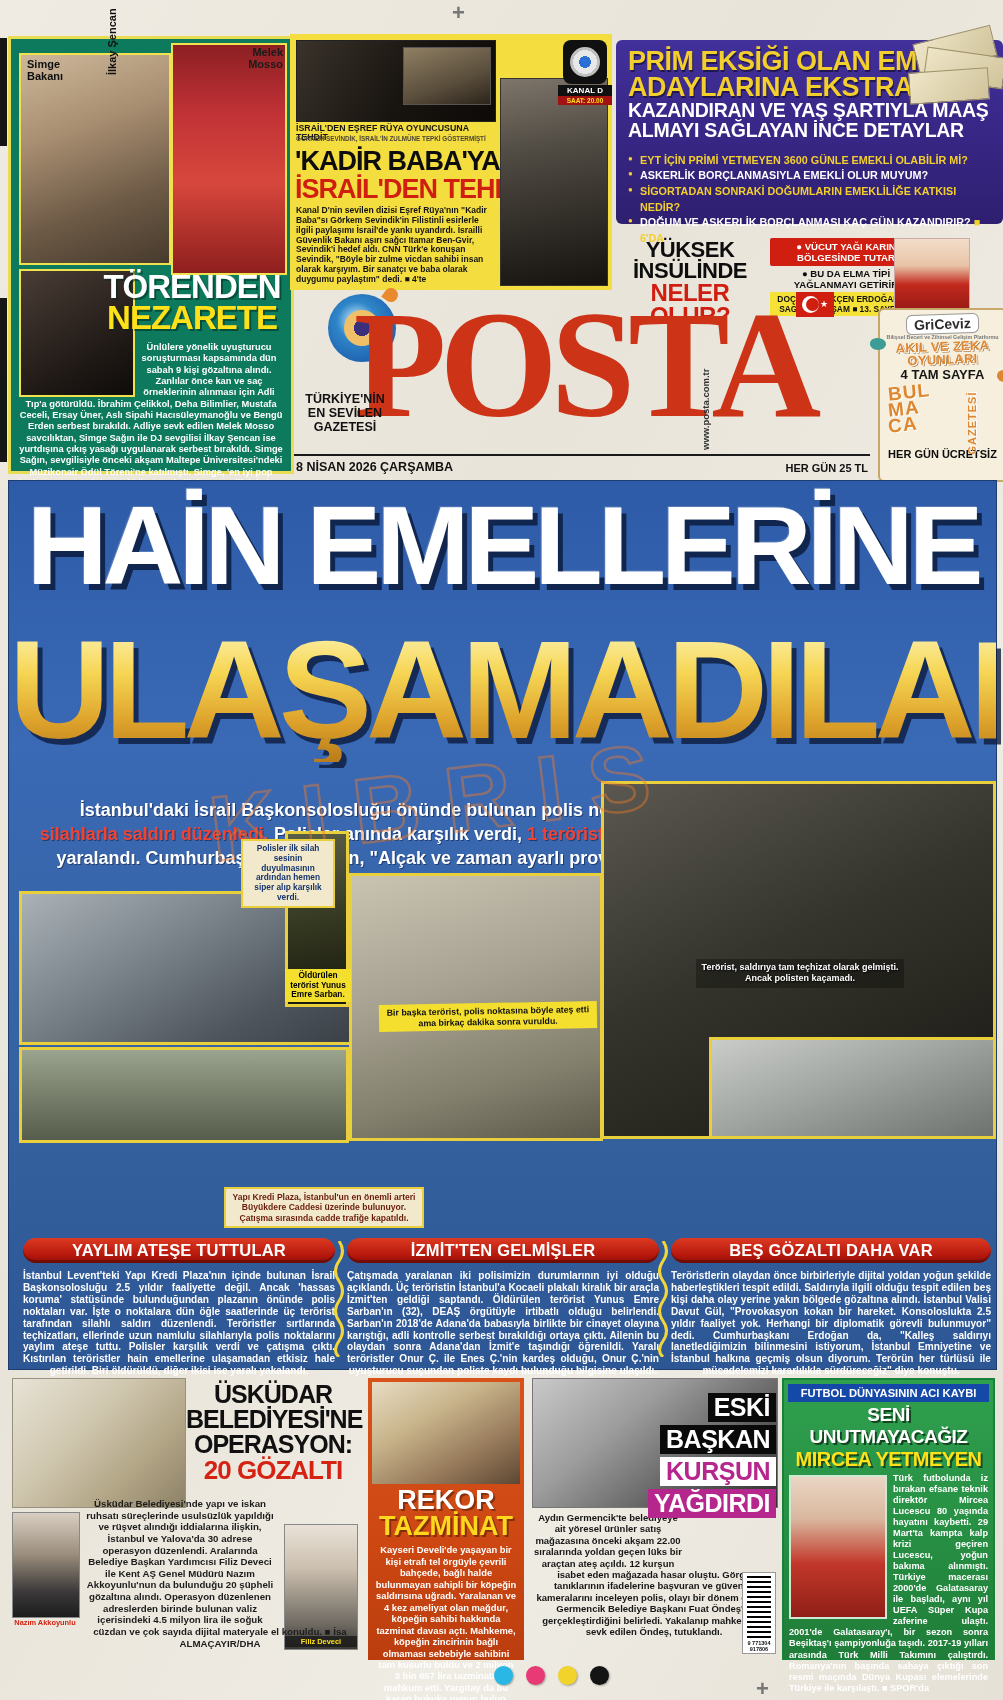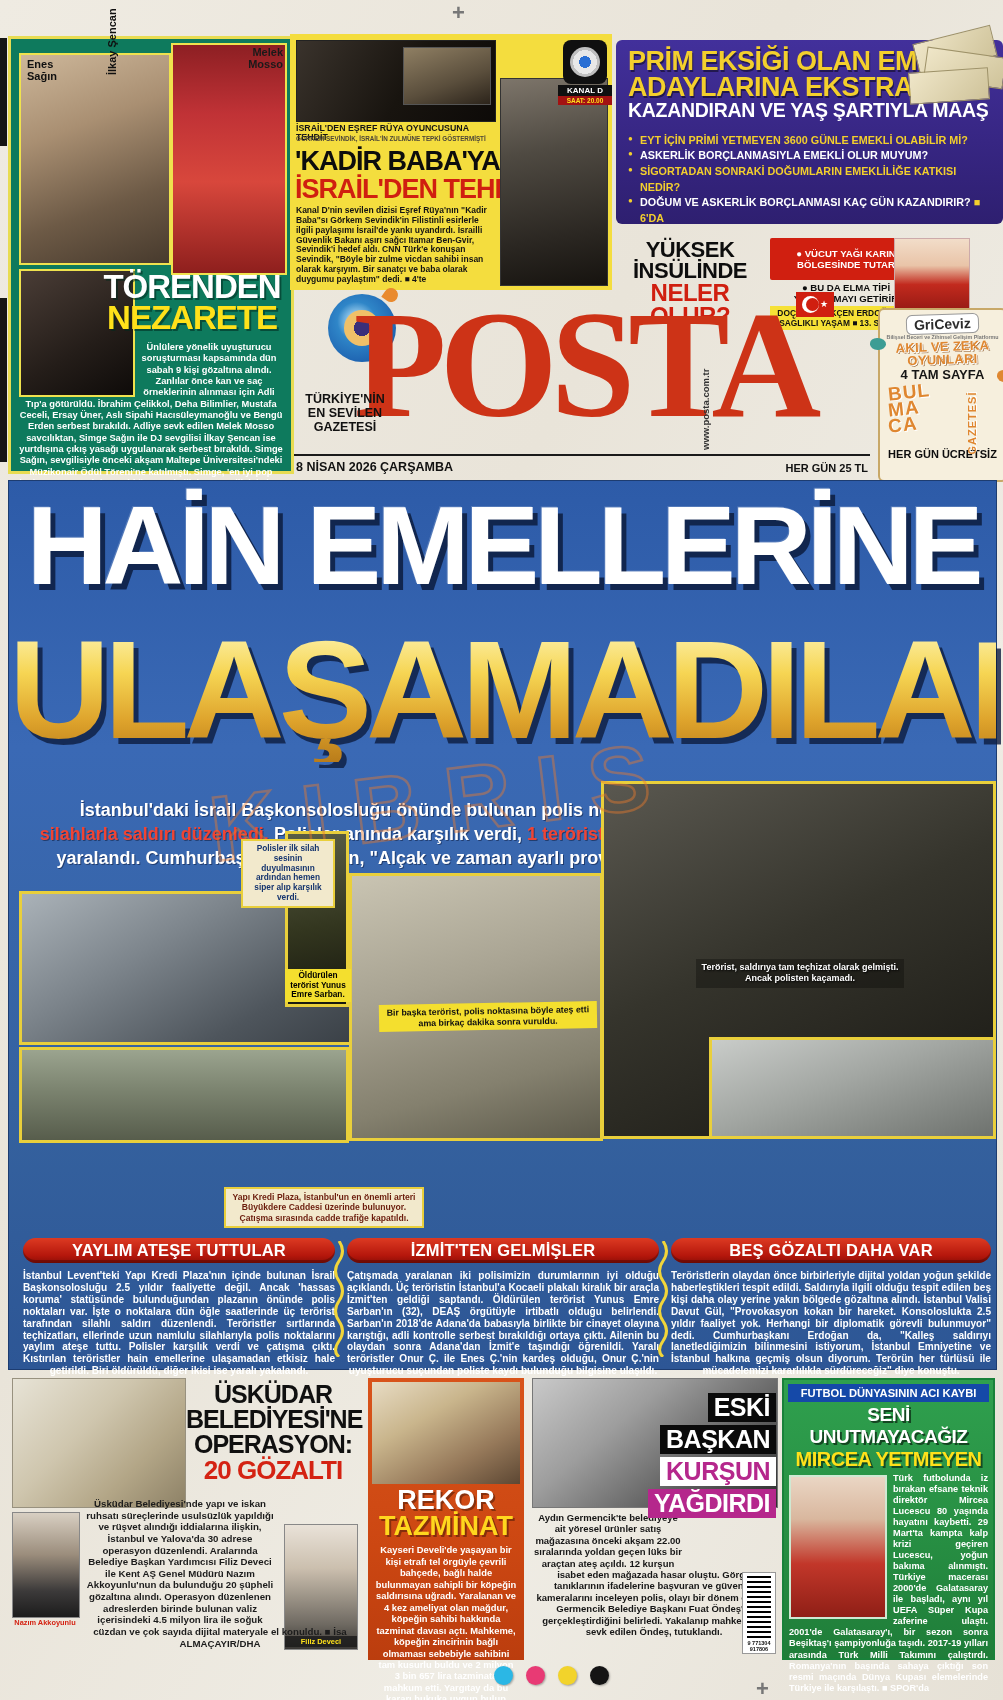--- a/index.html
+++ b/index.html
@@ -66,21 +66,21 @@
   .money i:nth-child(1){left:8px;top:4px;width:78px;height:30px;transform:rotate(-14deg);}
   .money i:nth-child(2){left:18px;top:22px;width:78px;height:30px;transform:rotate(8deg);}
   .money i:nth-child(3){left:2px;top:40px;width:78px;height:30px;transform:rotate(-4deg);}
 
   
   .insulin{left:612px;top:238px;width:360px;height:78px;}
   .ins-left{position:absolute;left:2px;top:2px;width:152px;text-align:center;line-height:.95;}
   .ins-t1,.ins-t2{font-size:22px;font-weight:bold;color:#0d0d0d;letter-spacing:-.5px;}
   .ins-t3{font-size:24px;font-weight:bold;color:#d01f10;letter-spacing:-.5px;}
   .ins-mid{position:absolute;left:158px;top:0;width:152px;text-align:center;}
-  .ins-red{background:#d01f10;color:#fff;font-size:9.6px;font-weight:bold;padding:10px 4px;line-height:1.15;border-radius:2px;}
+  .ins-red{background:#d01f10;color:#fff;font-size:9.6px;font-weight:bold;padding:3px 4px;line-height:1.15;border-radius:2px;}
   .ins-b2{color:#0d0d0d;font-size:9.6px;font-weight:bold;line-height:1.15;margin-top:2px;}
   .ins-doc{background:#f6e136;color:#111;font-size:8.4px;font-weight:bold;line-height:1.2;margin-top:2px;padding:2px 2px;}
   .ins-photo{position:absolute;right:2px;top:0;width:74px;height:76px;border:1px solid #caa;
     background:linear-gradient(180deg,#f2ddc9 0%,#e9c4a8 35%,#c22a1e 60%,#8f1712 100%);}
 
   
   .m-logo{left:328px;top:294px;width:68px;height:68px;border-radius:50%;
     background:radial-gradient(circle at 42% 40%, #9fd0ef 0 12%, #2f86c8 34%, #1c5fae 78%);}
   .m-logo .iris{position:absolute;left:16px;top:16px;width:36px;height:36px;border-radius:50%;
     background:radial-gradient(circle at 50% 50%, #3a2f7a 0 8px, #f0c068 8px 18px);}
@@ -226,21 +226,21 @@
 
   <div class="edge-mark" style="top:38px;height:108px;"></div>
   <div class="edge-mark" style="top:298px;height:164px;"></div>
   <div class="reg-cross" style="left:452px;top:0px;">+</div>
   <div class="reg-cross" style="left:756px;top:1676px;">+</div>
 
   <div class="abs celeb">
     <div class="ph celeb-p1"></div>
     <div class="ph celeb-p2"></div>
     <div class="ph celeb-p3"></div>
-    <div class="celeb-lbl simge">Enes Sağın</div>
+    <div class="celeb-lbl simge">Simge Bakanı</div>
     <div class="celeb-lbl ilkay">İlkay Şencan</div>
     <div class="celeb-lbl melek">Melek Mosso</div>
     <div class="celeb-title">
       <div class="celeb-t1">TÖRENDEN</div>
       <div class="celeb-t2">NEZARETE</div>
     </div>
     <div class="celeb-body">
       <span class="celeb-spacer"></span><span>Ünlülere yönelik uyuşturucu soruşturması kapsamında dün sabah 9 kişi gözaltına alındı. Zanlılar önce kan ve saç örneklerinin alınması için Adli Tıp'a götürüldü. İbrahim Çelikkol, Deha Bilimlier, Mustafa Ceceli, Ersay Üner, Aslı Sipahi Hacısüleymanoğlu ve Bengü Erden serbest bırakıldı. Adliye sevk edilen Melek Mosso savcılıktan, Simge Sağın ile DJ sevgilisi İlkay Şencan ise yurtdışına çıkış yasağı uygulanarak serbest bırakıldı. Simge Sağın, sevgilisiyle önceki akşam Maltepe Üniversitesi'ndeki Müzikonair Ödül Töreni'ne katılmıştı. Simge, 'en iyi pop kadın sanatçı' ödülünü aldığı gecede ilk kez sevgilisiyle boy göstermiş, onu öpücüklere boğmuştu.</span>
     </div>
   </div>
@@ -267,20 +267,21 @@
   <div class="abs emekli">
     <div class="money">
         <i></i>
         <i></i>
         <i></i>
       </div>
     <div class="emekli-in">
       <div class="em-t1">PRİM EKSİĞİ OLAN EMEKLİ</div>
       <div class="em-t2">ADAYLARINA EKSTRA GÜN</div>
       <div class="em-t3">KAZANDIRAN VE YAŞ ŞARTIYLA MAAŞ</div>
+      <div class="em-t4">ALMAYI SAĞLAYAN İNCE DETAYLAR</div>
       <div class="em-bullets">
         <div class="em-b y">EYT İÇİN PRİMİ YETMEYEN 3600 GÜNLE EMEKLİ OLABİLİR Mİ?</div>
         <div class="em-b w">ASKERLİK BORÇLANMASIYLA EMEKLİ OLUR MUYUM?</div>
         <div class="em-b y">SİGORTADAN SONRAKİ DOĞUMLARIN EMEKLİLİĞE KATKISI NEDİR?</div>
         <div class="em-b w">
           <span>DOĞUM VE ASKERLİK BORÇLANMASI KAÇ GÜN KAZANDIRIR?</span> <span class="em-ref">■ 6'DA</span>
         </div>
       </div>
     </div>
   </div>

